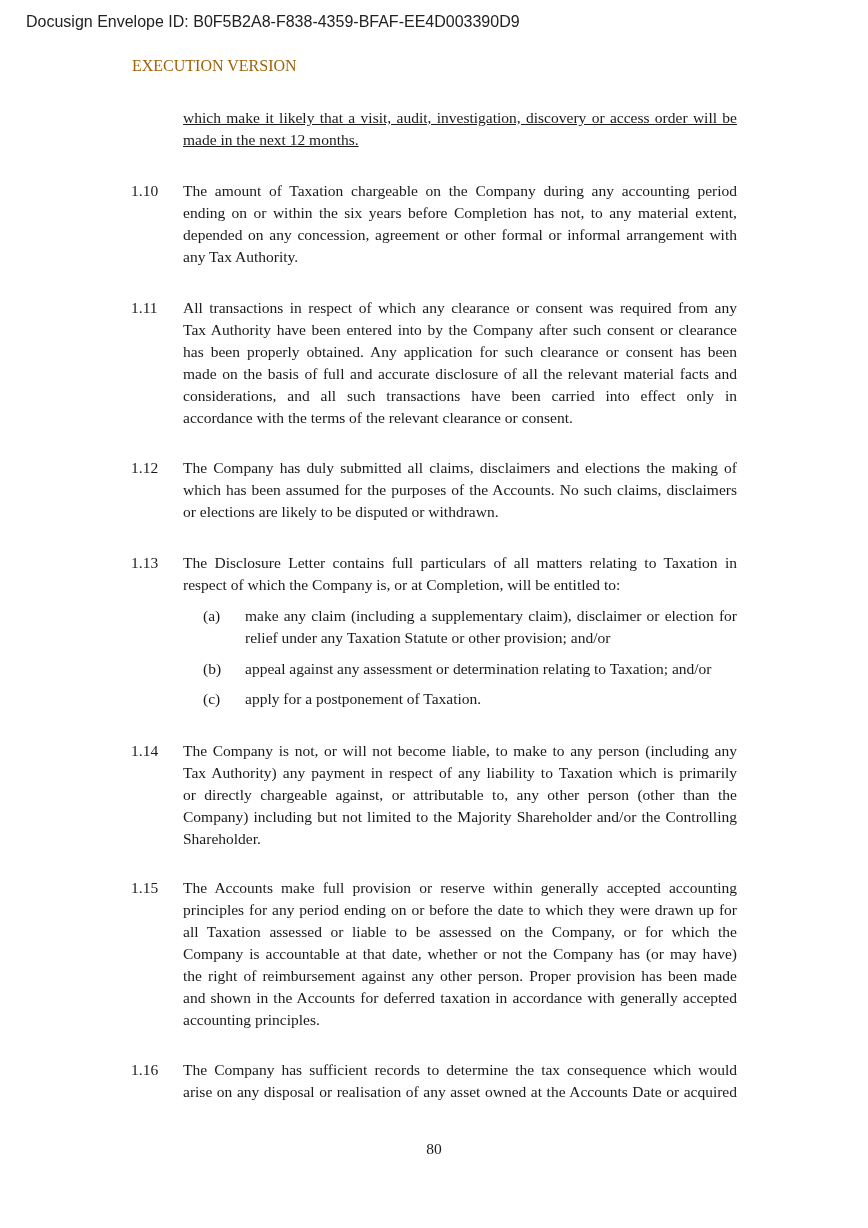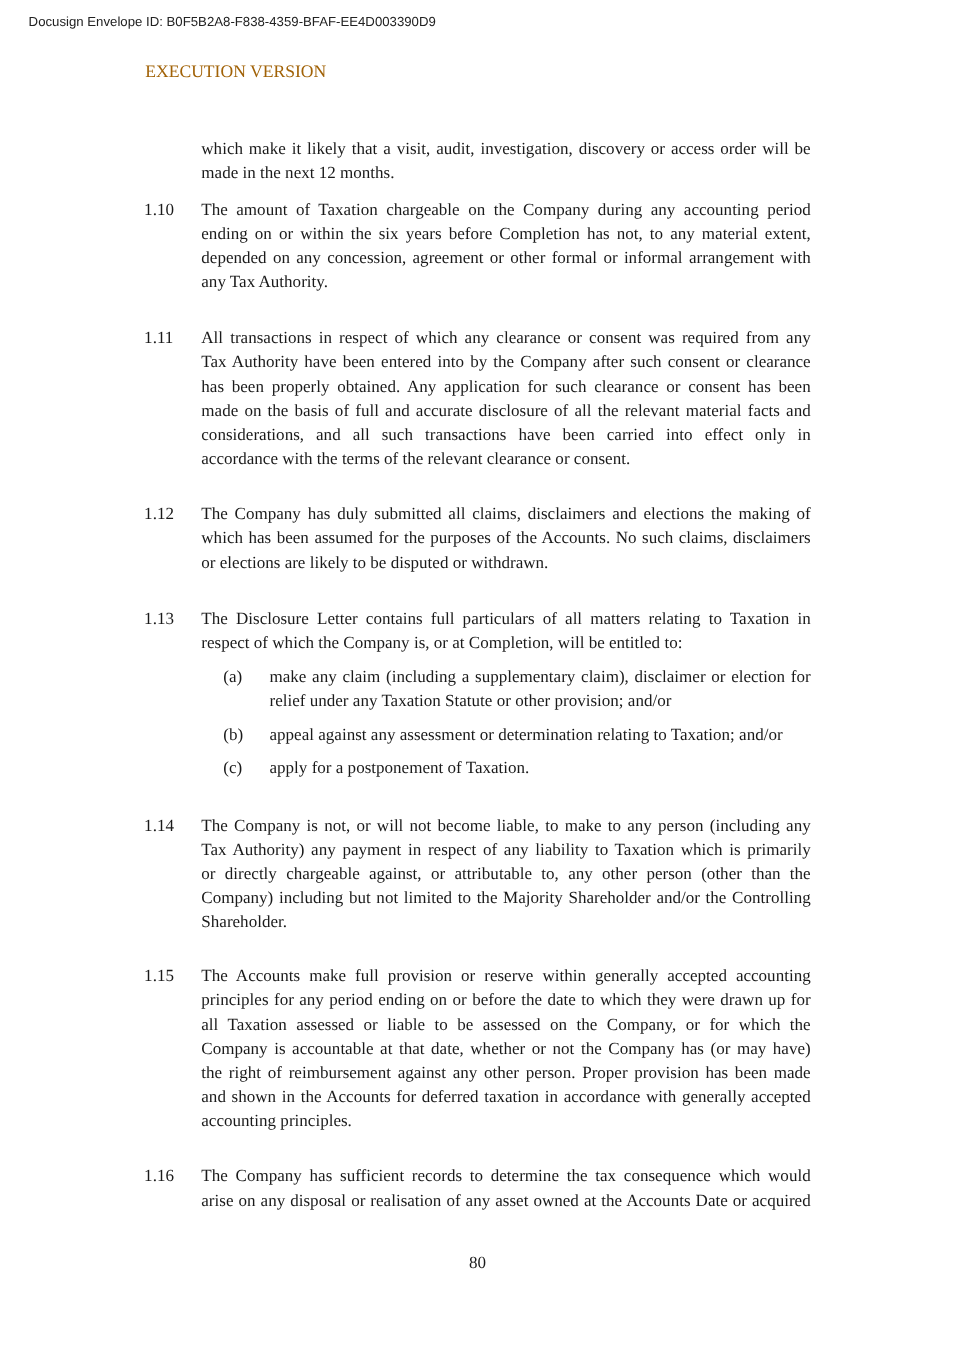--- a/index.html
+++ b/index.html
@@ -1,35 +1,35 @@
 <!DOCTYPE html>
 <html><head>
 <meta charset="utf-8">
 <style>
   html, body { margin: 0; padding: 0; background: #ffffff; }
   body { width: 868px; height: 1228px; position: relative; overflow: hidden; color: #1a1a1a; }
-  .envelope { position: absolute; left: 26px; top: 13px; font-family: "Liberation Sans", sans-serif; font-size: 12px; color: #222; letter-spacing: 0; }
+  .envelope { position: absolute; left: 26px; top: 13px; font-family: "Liberation Sans", sans-serif; font-size: 16px; color: #222; letter-spacing: 0; }
   .exec { position: absolute; left: 132px; top: 57px; font-family: "Liberation Serif", serif; font-size: 16px; color: #a16207; }
   .para { position: absolute; font-family: "Liberation Serif", serif; font-size: 15.5px; line-height: 22px; color: #1a1a1a; }
   .num { position: absolute; left: 131px; width: 50px; }
   .body { position: absolute; left: 183px; width: 554px; text-align: justify; }
   .sub-label { position: absolute; left: 203px; width: 40px; }
   .sub-body { position: absolute; left: 245px; width: 492px; text-align: justify; }
   .line { display: block; white-space: nowrap; }
   .justify-line { display: block; text-align: justify; text-align-last: justify; white-space: normal; }
   .page-num { position: absolute; left: 0; width: 868px; top: 1140px; text-align: center; font-family: "Liberation Serif", serif; font-size: 15.5px; color: #1a1a1a; }
 </style>
 </head>
 <body>
 
 <div class="envelope">Docusign Envelope ID: B0F5B2A8-F838-4359-BFAF-EE4D003390D9</div>
 <div class="exec">EXECUTION VERSION</div>
 
 <div class="para" style="top:107px; left:0; width:868px;">
-  <div class="body" style="top:18px;">
+  <div class="body" style="top:0;text-decoration:underline;">
     <span class="justify-line">which make it likely that a visit, audit, investigation, discovery or access order will be</span>
     <span class="line">made in the next 12 months.</span>
   </div>
 </div>
 
 <div class="para" style="top:180px; left:0; width:868px;">
   <div class="num">1.10</div>
   <div class="body">
     <span class="justify-line">The amount of Taxation chargeable on the Company during any accounting period</span>
     <span class="justify-line">ending on or within the six years before Completion has not, to any material extent,</span>

